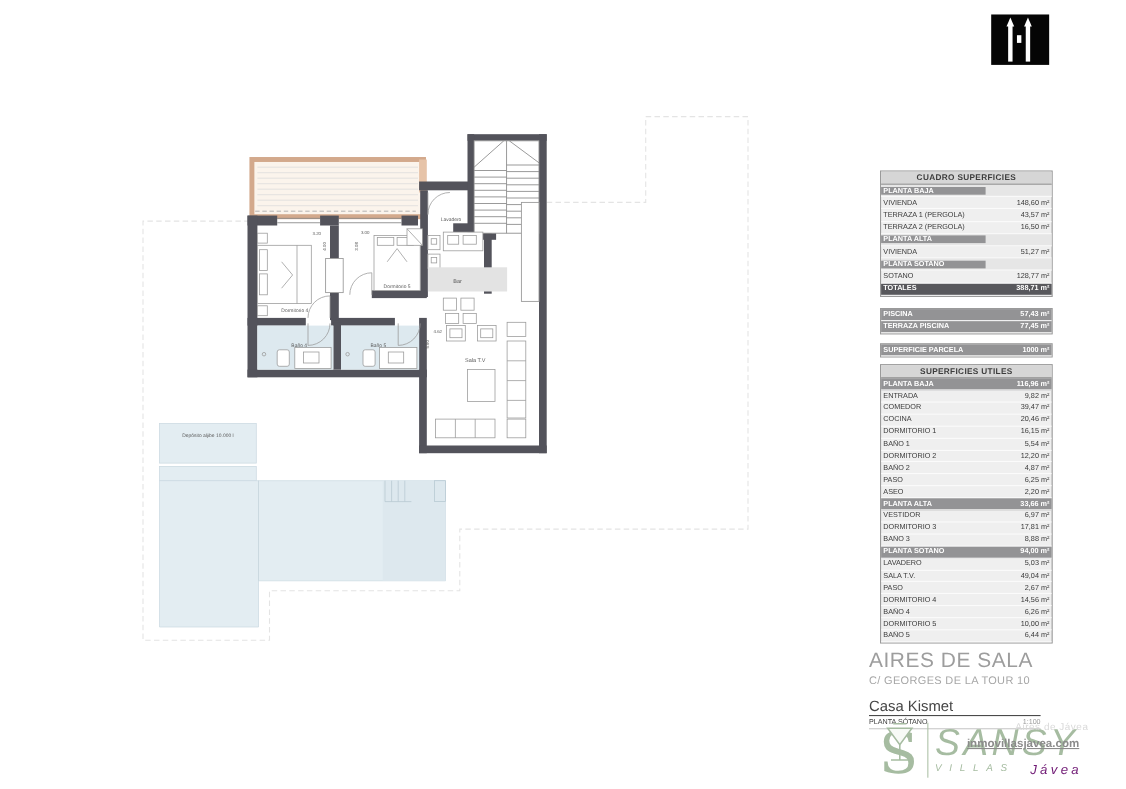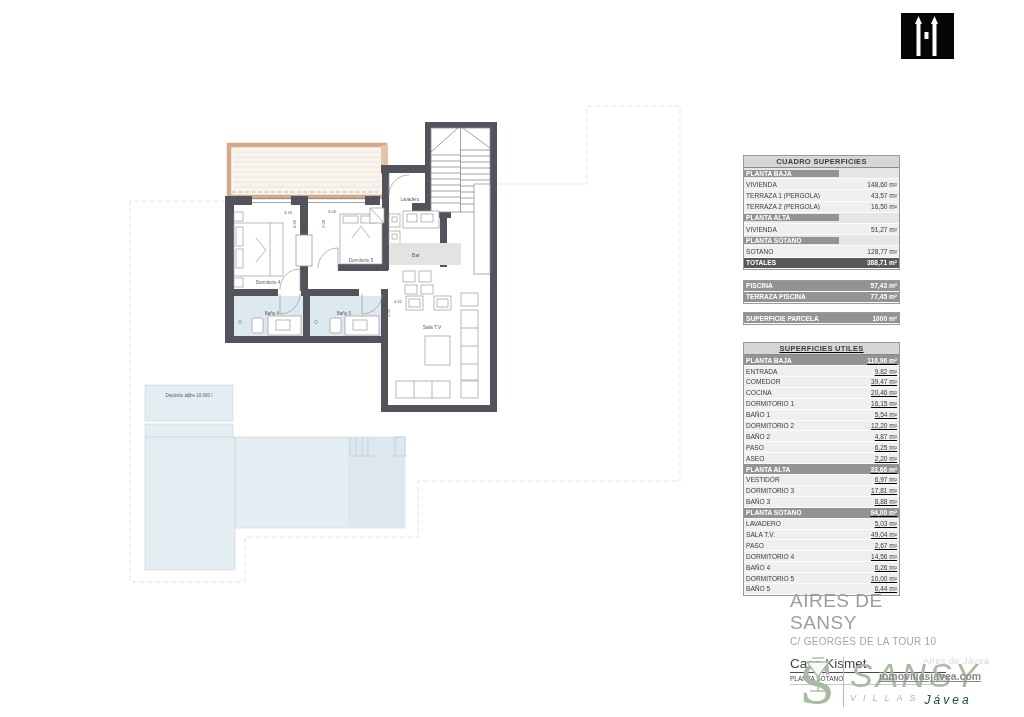--- a/index.html
+++ b/index.html
@@ -3,54 +3,54 @@
 <meta charset="utf-8">
 <style>
   html,body{margin:0;padding:0;background:#ffffff;}
   .sheet{position:relative;width:1024px;height:717px;background:#fff;overflow:hidden;
          font-family:"Liberation Sans",sans-serif;}
 
   
   .brandmark{position:absolute;left:901px;top:13px;width:53px;height:46px;}
 
   
-  .tables{position:absolute;left:743px;top:155px;width:157px;}
+  .tables{position:absolute;left:800px;top:155px;width:157px;}
   .s-table{border:1px solid #9a9a9a;background:#efefef;}
   .s-title{height:11px;line-height:11px;text-align:center;font-size:7.5px;font-weight:bold;
            color:#3d3d3d;background:#d6d6d6;border-bottom:1px solid #8a8a8a;letter-spacing:.3px;}
   .t-row{display:flex;align-items:center;height:10.2px;font-size:6.6px;color:#3a3a3a;
          border-bottom:1px solid #fbfbfb;}
   .t-row .lbl{flex:1;padding-left:2px;white-space:nowrap;overflow:hidden;}
   .t-row .val{padding-right:2px;text-align:right;white-space:nowrap;}
   .t-row.section{background:#e6e6e6;}
   .t-row.section .lbl{flex:0 0 60%;background:#939395;color:#fff;font-weight:bold;}
   .t-row.gray{background:#939395;color:#fff;font-weight:bold;}
   .t-row.total{background:#58585c;color:#fff;font-weight:bold;}
-  .mt10{margin-top:10px;} .mt8{margin-top:8px;} .mt9{margin-top:17px;text-decoration:underline;}
+  .mt10{margin-top:10px;} .mt8{margin-top:8px;} .mt9{margin-top:6px;}
   #utiles .t-row{height:9.9px;}
 
   
   .titleblock{position:absolute;left:790px;top:590px;width:156px;}
   .tb-project{font-size:19px;color:#9d9d9d;letter-spacing:.5px;}
   .tb-address{font-size:10px;color:#a6a6a6;margin-top:2px;letter-spacing:.3px;}
   .tb-house{font-size:13.5px;color:#454545;margin-top:9px;padding-bottom:1px;
             border-bottom:1px solid #4a4a4a;}
   .tb-meta{display:flex;justify-content:space-between;font-size:6.5px;color:#444;
            padding:2px 0 2px 0;border-bottom:1px solid #c9c9c9;}
   .tb-meta .scale{color:#9a9a9a;}
 
   
   .brand{position:absolute;left:795px;top:650px;width:228px;height:64px;}
   .brand-flex{display:flex;align-items:center;height:100%;}
   .brand-divider{width:1px;height:50px;background:#aec2a9;margin:0 6px 0 2px;}
   .brand-text{display:flex;flex-direction:column;line-height:1;font-style:italic;}
   .brand-name{font-size:34px;font-weight:300;color:#a6bca1;letter-spacing:3px;}
   .brand-sub{display:flex;align-items:flex-start;margin-top:2px;}
   .brand-villas{font-size:9px;color:#a6bca1;letter-spacing:7px;}
-  .brand-javea{font-size:12px;color:#14532d;letter-spacing:3px;margin-left:2px;}
+  .brand-javea{font-size:12px;color:#701a75;letter-spacing:3px;margin-left:14px;}
   .wm1{position:absolute;left:128px;top:6px;font-size:9px;color:#d9d9d9;letter-spacing:.5px;text-align:center;}
   .wm2{position:absolute;left:84px;top:20px;font-size:10.5px;color:#8b8b8b;font-weight:bold;text-decoration:underline;}
 
   
   #plan{position:absolute;left:0;top:0;}
   text.pl{fill:#5a5a5a;font-family:"Liberation Sans",sans-serif;}
 </style>
 </head>
 <body>
 
@@ -418,21 +418,21 @@
           </div>
           <div class="t-row item">
             <span class="lbl">BAÑO 5</span>
             <span class="val">6,44 m²</span>
           </div>
         </div>
     </div>
   </div>
 
   <div class="titleblock">
-    <div class="tb-project">AIRES DE SANSY</div>
+    <div class="tb-project">AIRES DE SALA</div>
     <div class="tb-address">C/ GEORGES DE LA TOUR 10</div>
     <div class="tb-house">Casa Kismet</div>
     <div class="tb-meta">
       <span>PLANTA SÓTANO</span>
       <span class="scale">1:100</span>
     </div>
   </div>
 
   <div class="brand">
     <div class="brand-flex">

